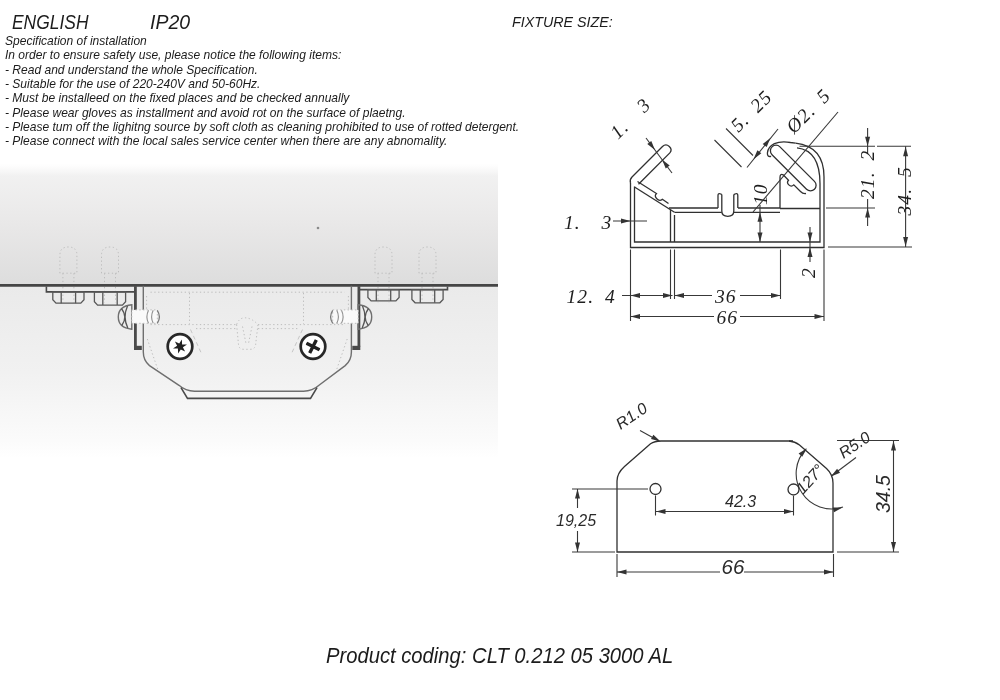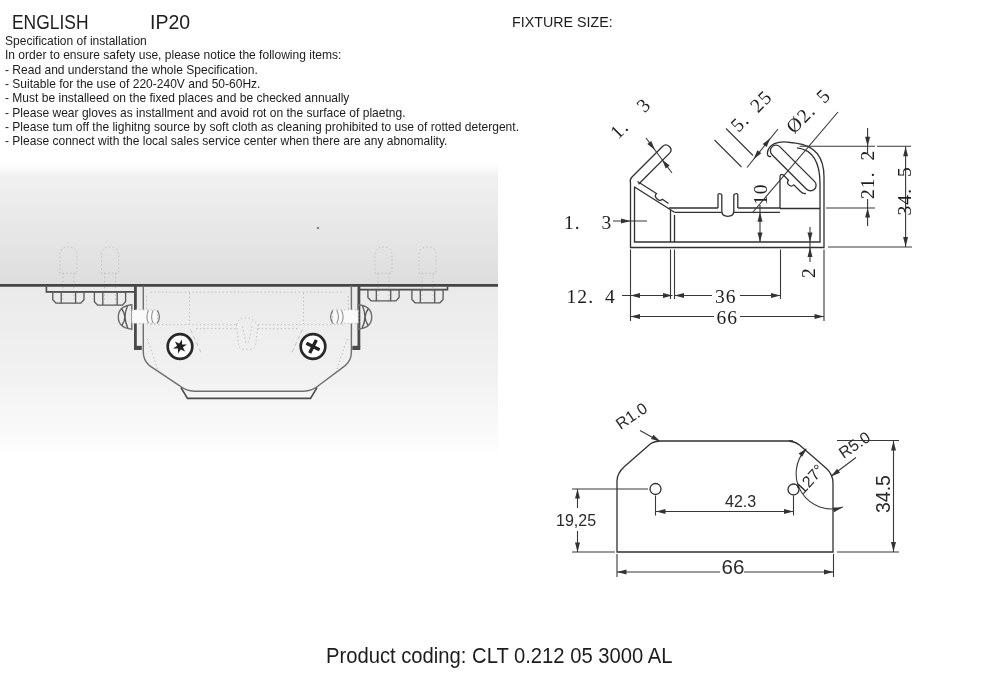--- a/index.html
+++ b/index.html
@@ -1,17 +1,17 @@
 <!DOCTYPE html>
 <html><head>
 <meta charset="utf-8">
 <style>
 html,body{margin:0;padding:0;background:#fff;}
 #page{position:relative;width:1000px;height:700px;background:#ffffff;overflow:hidden;
-  font-family:"Liberation Sans",sans-serif;}
+  font-family:"Liberation Sans",sans-serif;font-style:italic;}
 .t{position:absolute;white-space:nowrap;color:#1c1c1c;}
 #ceil{position:absolute;left:0;top:164px;width:498px;height:121px;
   background:linear-gradient(180deg,#f3f3f3 0%,#eae9e9 45%,#dddddd 100%);}
 #ceilfade{position:absolute;left:0;top:164px;width:498px;height:12px;
   background:linear-gradient(180deg,#ffffff 0%,rgba(255,255,255,0) 100%);}
 #under{position:absolute;left:0;top:286px;width:498px;height:172px;
   background:linear-gradient(180deg,#eaeaea 0%,#f1f1f1 50%,#fbfbfb 90%,#ffffff 100%);}
 </style>
 </head>
 <body>

